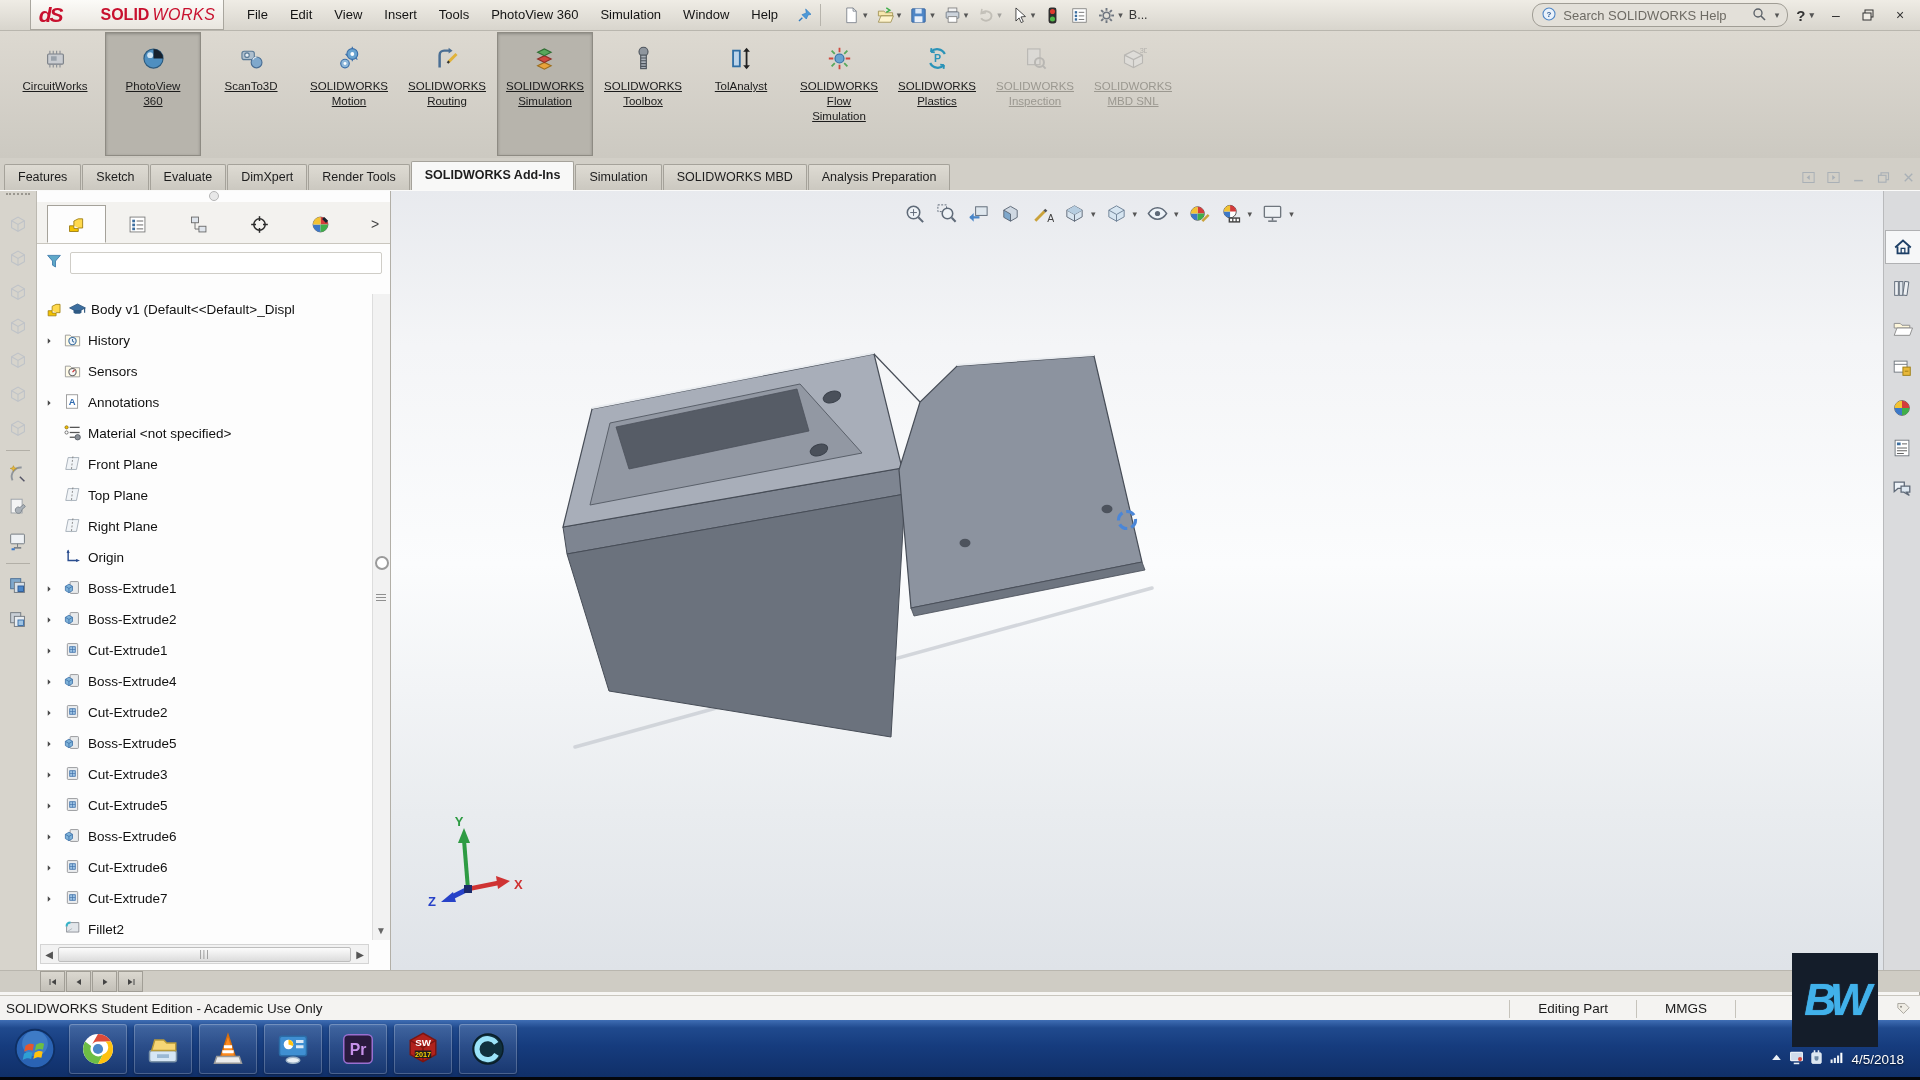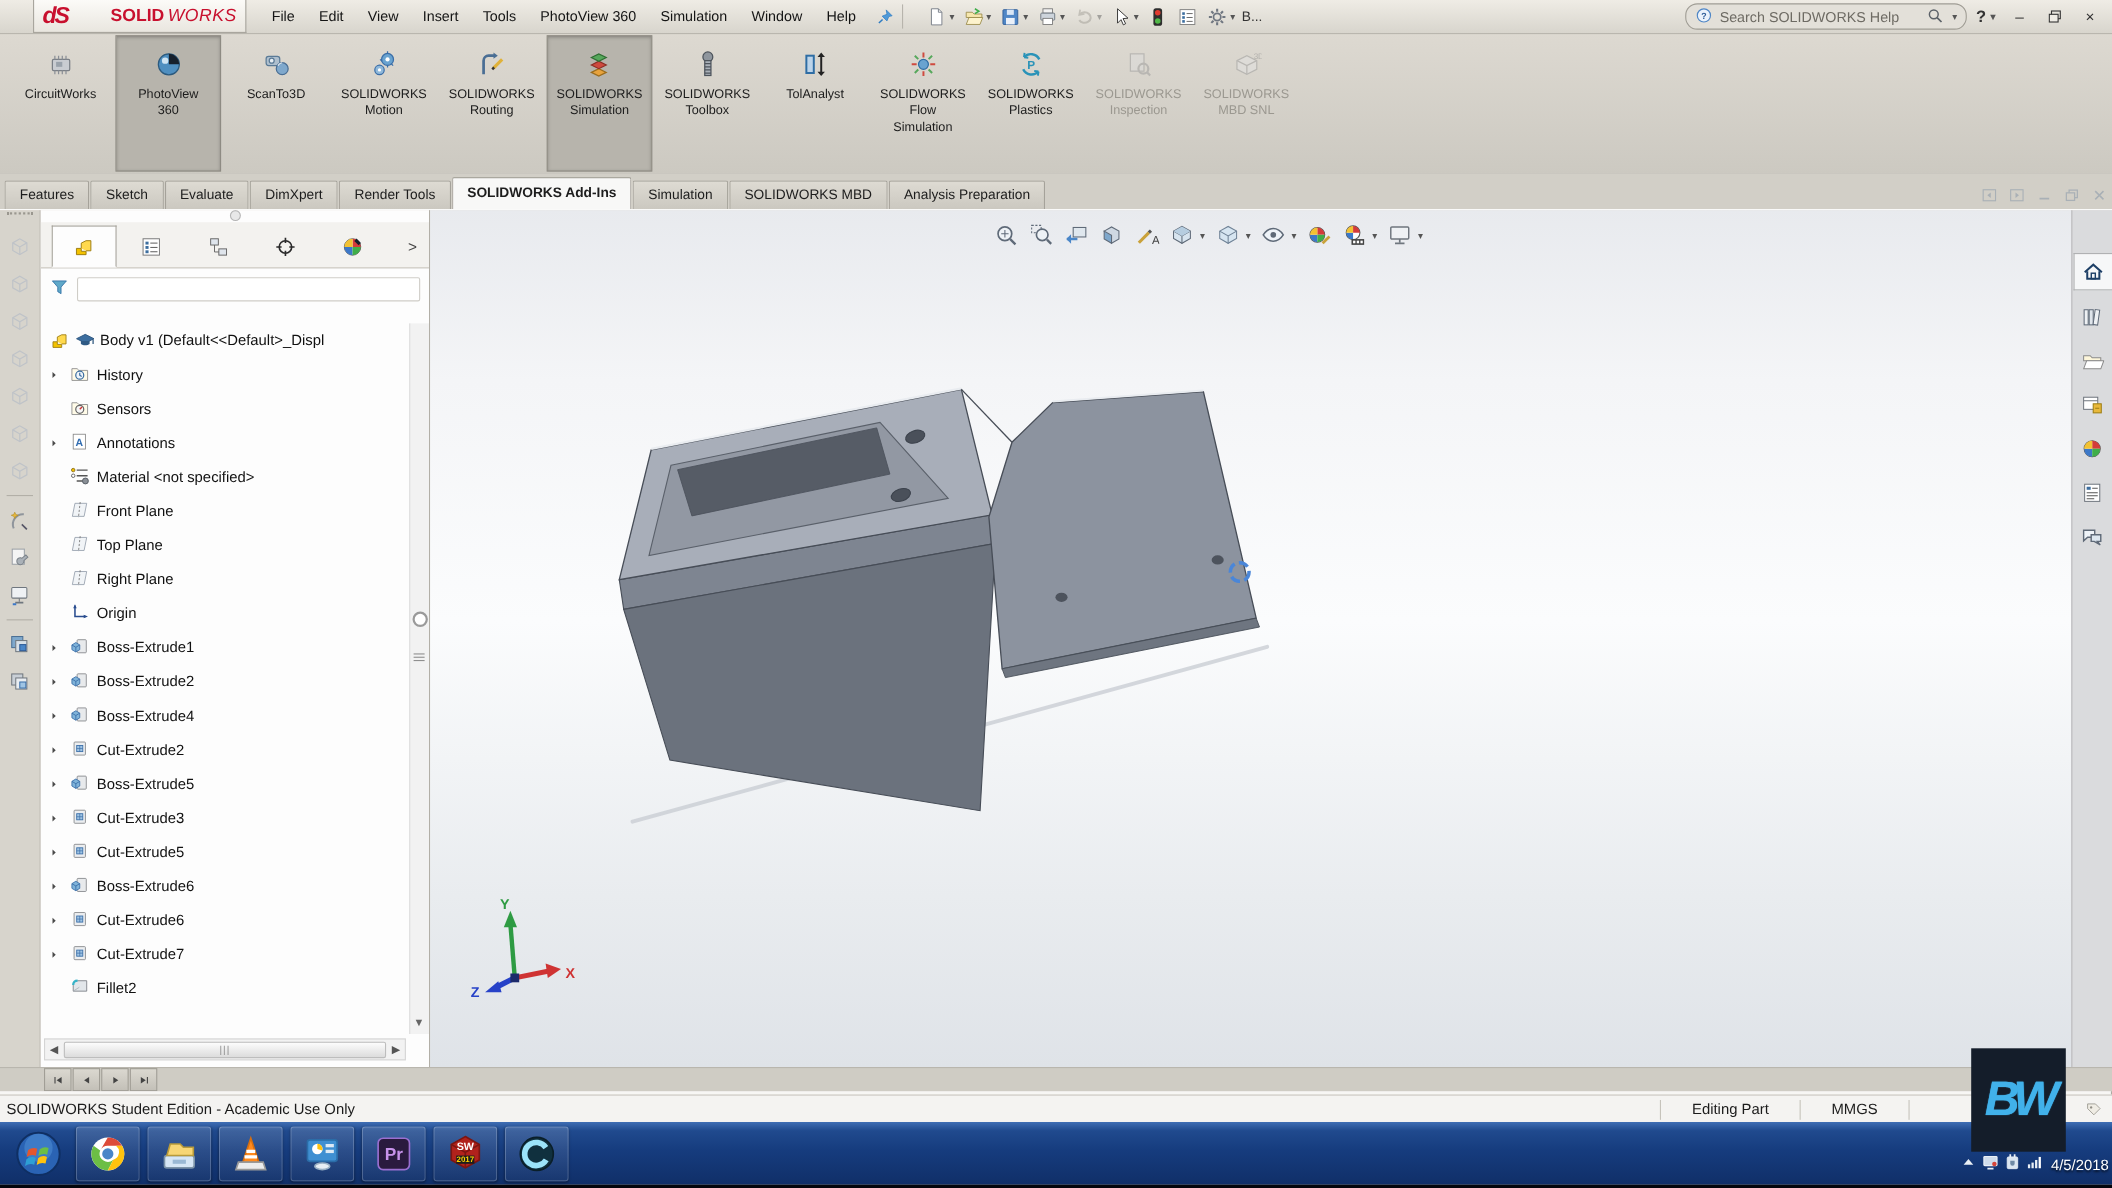--- a/index.html
+++ b/index.html
@@ -34,21 +34,21 @@
   .winbtn{width:28px;height:24px;display:flex;align-items:center;justify-content:center;
     color:#333;font-size:14px;}
 
   
   #addins{position:absolute;top:30px;left:0;width:1920px;height:128px;
     background:linear-gradient(#ddd9d1,#ccc9c1);border-bottom:1px solid #b3b0a8;
     display:flex;align-items:stretch;padding-left:6px;z-index:10;}
   .addin{min-width:80px;padding:12px 7px 4px;margin:2px 1px;display:flex;flex-direction:column;
     align-items:center;gap:7px;font-size:11.5px;text-align:center;color:#1c1c1c;
     border:1px solid transparent;}
-  .addin .lbl{line-height:1.3;white-space:pre-line;}
+  .addin .lbl{line-height:1.3;white-space:pre-line;text-decoration:underline;}
   .addin.active{background:#b7b4ac;border-color:#8e8b83;box-shadow:inset 0 1px 3px rgba(0,0,0,.25);}
   .addin.disabled{color:#9b9890;}
   .addin.disabled svg{opacity:.5;}
 
   
   #ribbontabs{position:absolute;top:158px;left:0;width:1920px;height:32px;
     background:#d2cfc7;border-bottom:1px solid #fafaf9;display:flex;align-items:flex-end;
     padding-left:4px;z-index:10;}
   .rtab{height:25px;line-height:24px;padding:0 13px;border:1px solid #a5a29a;border-bottom:none;
     background:linear-gradient(#dedbd3,#cbc8c0);font-size:12.5px;color:#1d1d1d;
@@ -127,21 +127,21 @@
 
   
   #taskbar{position:absolute;top:1020px;left:0;width:1920px;height:57px;
     background:linear-gradient(180deg,#3f6eb4 0%,#204a8e 14%,#163c7e 45%,#102f68 100%);
     border-bottom:3px solid #04060c;z-index:6;}
   #tbapps{display:flex;align-items:center;gap:7px;margin-left:8px;height:57px;}
   .tbapp{width:58px;height:50px;display:flex;align-items:center;justify-content:center;
     border-radius:3px;background:linear-gradient(rgba(255,255,255,.14),rgba(255,255,255,.03));
     box-shadow:inset 0 0 0 1px rgba(255,255,255,.22), 0 1px 2px rgba(0,0,0,.3);}
   .tbapp.orb{width:54px;background:transparent;box-shadow:none;}
-  #tbtray{position:absolute;right:3px;bottom:6px;display:flex;align-items:center;gap:1px;}
+  #tbtray{position:absolute;right:16px;bottom:6px;display:flex;align-items:center;gap:1px;}
   #tbdate{color:#fff;font-size:13.5px;text-shadow:0 1px 2px rgba(0,0,0,.7);padding-left:4px;}
 
   #bwlogo{position:absolute;left:1792px;top:953px;width:86px;height:94px;background:#141d2a;
     display:flex;align-items:center;justify-content:center;z-index:40;}
   #bwlogo span{color:#41b1ea;font-size:44px;font-weight:bold;font-style:italic;letter-spacing:-6px;
     text-shadow:0 0 1px #41b1ea;}
 </style>
 </head>
 <body>
 
@@ -703,20 +703,33 @@
               <svg width="10" height="10" viewBox="0 0 24 24" xmlns="http://www.w3.org/2000/svg">
                 <polygon points="9,5.5 16,12 9,18.5" fill="#4a4a4a"></polygon>
               </svg>
             </span>
             <span><svg width="19" height="19" viewBox="0 0 24 24" xmlns="http://www.w3.org/2000/svg">
                 <rect x="9" y="4.5" width="10.5" height="15" rx="1" fill="#e8eaec" stroke="#85878a"></rect>
                 <path d="M3 10.5l4.5-2.7 4.5 2.7v5.4l-4.5 2.7L3 15.9z" fill="#7fb3d9" stroke="#3a6ea8"></path>
                 <path d="M3 10.5l4.5 2.7 4.5-2.7M7.5 13.2v5.4" fill="none" stroke="#3a6ea8"></path>
               </svg></span>
             <span class="lbl">Boss-Extrude2</span>
+          </div>
+          <div class="trow">
+            <span class="exp">
+              <svg width="10" height="10" viewBox="0 0 24 24" xmlns="http://www.w3.org/2000/svg">
+                <polygon points="9,5.5 16,12 9,18.5" fill="#4a4a4a"></polygon>
+              </svg>
+            </span>
+            <span><svg width="19" height="19" viewBox="0 0 24 24" xmlns="http://www.w3.org/2000/svg">
+                <rect x="5.5" y="4.5" width="13" height="15" rx="1" fill="#eceef0" stroke="#85878a"></rect>
+                <rect x="8.5" y="8.5" width="7" height="7" fill="#9fc4e4" stroke="#3a6ea8"></rect>
+                <path d="M12 8.5v7M8.5 12h7" stroke="#3a6ea8" stroke-width=".8"></path>
+              </svg></span>
+            <span class="lbl">Cut-Extrude1</span>
           </div>
           <div class="trow">
             <span class="exp">
               <svg width="10" height="10" viewBox="0 0 24 24" xmlns="http://www.w3.org/2000/svg">
                 <polygon points="9,5.5 16,12 9,18.5" fill="#4a4a4a"></polygon>
               </svg>
             </span>
             <span><svg width="19" height="19" viewBox="0 0 24 24" xmlns="http://www.w3.org/2000/svg">
                 <rect x="9" y="4.5" width="10.5" height="15" rx="1" fill="#e8eaec" stroke="#85878a"></rect>
                 <path d="M3 10.5l4.5-2.7 4.5 2.7v5.4l-4.5 2.7L3 15.9z" fill="#7fb3d9" stroke="#3a6ea8"></path>

